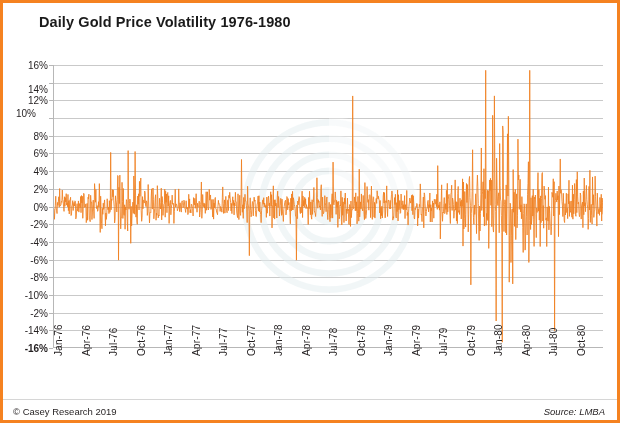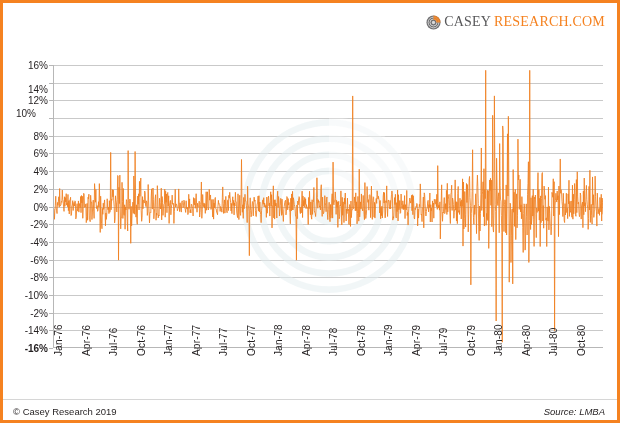--- a/index.html
+++ b/index.html
@@ -169,32 +169,22 @@
     font-style: italic;
     color: #231f20;
     white-space: nowrap;
   }
 </style>
 </head>
 <body>
 
 <div id="page">
 
-
-  <div id="brand-logo">
-    <svg id="brand-mark" viewBox="0 0 32 32">
-      <circle cx="16" cy="16" r="15" fill="#6e6e70"></circle>
-      <circle cx="16" cy="16" r="11.5" fill="none" stroke="#d9d9d9" stroke-width="2"></circle>
-      <circle cx="16" cy="16" r="7.5" fill="none" stroke="#d9d9d9" stroke-width="2"></circle>
-      <circle cx="16" cy="16" r="3.5" fill="#d9d9d9"></circle>
-      <path d="M16 1 A15 15 0 0 1 31 16 L22 16 A6 6 0 0 0 16 10 Z" fill="#F58220" opacity="0.85"></path>
-    </svg>
-    <span class="brand-casey">CASEY </span>
-    <span class="brand-research">RESEARCH.COM</span>
-  </div>
+  <div id="chart-title">Daily Gold Price Volatility 1976-1980</div>
+
 
 
   <div id="plot-frame">
     <div id="y-ticks">
         <div class="y-tick-mark" style="top: 0px;"></div>
         <div class="y-tick-label" style="top: 0px;">16%</div>
         <div class="y-tick-mark" style="top: 17.6875px;"></div>
         <div class="y-tick-label" style="top: 24px; padding-left: 44px;">14%</div>
         <div class="y-tick-mark" style="top: 35.375px;"></div>
         <div class="y-tick-label" style="top: 35.375px;">12%</div>

